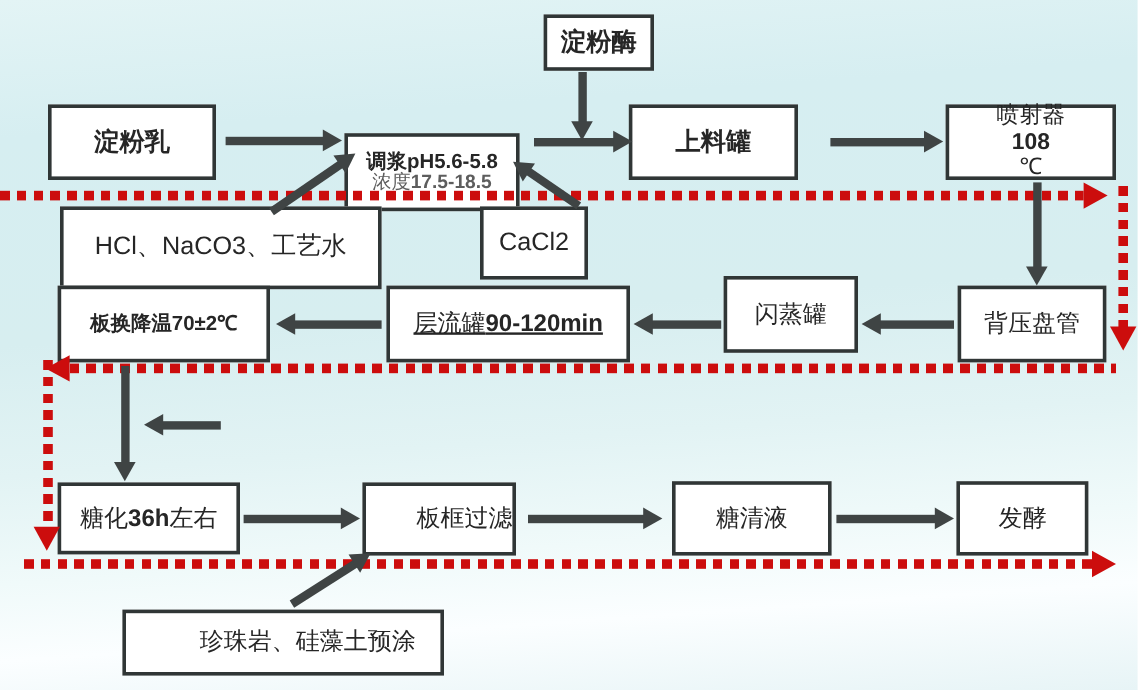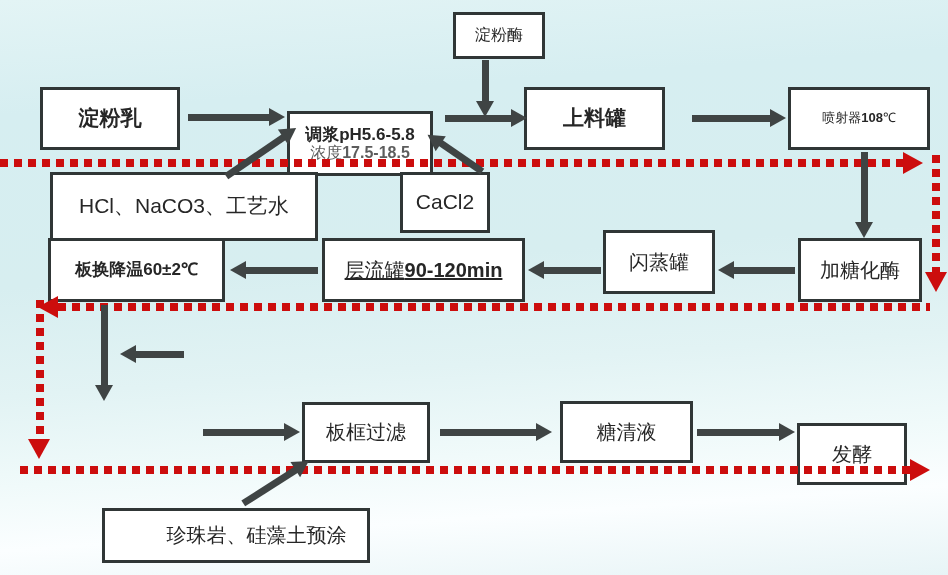--- a/index.html
+++ b/index.html
@@ -71,72 +71,77 @@
 
   <div class="box" style="left:287px;top:87px;width:146px;height:65px;font-size:17px;flex-direction:column;margin-top:24px;">
     <span>
       <span class="bold">调浆</span><span class="num">pH5.6-5.8</span>
     </span>
     <span class="sub" style="font-size:16px;">
       <span>浓度</span><span class="sans" style="font-weight:bold;">17.5-18.5</span>
     </span>
   </div>
 
-  <div class="box" style="left:453px;top:12px;width:92px;height:47px;font-size:16px;">
+  <div class="box" style="left:453px;top:12px;width:92px;height:47px;font-size:21px;font-weight:bold;">
     <span>淀粉酶</span>
   </div>
 
   <div class="box bold" style="left:524px;top:87px;width:141px;height:63px;font-size:21px;">
     <span>上料罐</span>
   </div>
 
-  <div class="box" style="left:788px;top:87px;width:142px;height:63px;font-size:13px;">
+  <div class="box" style="left:788px;top:87px;width:142px;height:63px;font-size:19px;flex-direction:column;">
     <span>喷射器</span>
       <span class="num">108</span>
       <span>℃</span>
   </div>
 
   <div class="box sans" style="left:50px;top:172px;width:268px;height:69px;font-size:21px;">
     <span>HCl、NaCO3、工艺水</span>
   </div>
 
   <div class="box sans" style="left:400px;top:172px;width:90px;height:61px;font-size:21px;">
     <span>CaCl2</span>
   </div>
 
   <div class="box bold" style="left:48px;top:238px;width:177px;height:64px;font-size:17px;">
     <span>板换降温</span>
-      <span class="num">60±2</span>
+      <span class="num">70±2</span>
       <span>℃</span>
   </div>
 
   <div class="box" style="left:322px;top:238px;width:203px;height:64px;font-size:20px;text-decoration:underline;">
     <span>层流罐</span>
       <span class="num">90-120min</span>
   </div>
 
   <div class="box" style="left:603px;top:230px;width:112px;height:64px;font-size:20px;">
     <span>闪蒸罐</span>
   </div>
 
   <div class="box" style="left:798px;top:238px;width:124px;height:64px;font-size:20px;">
-    <span>加糖化酶</span>
-  </div>
-
-
-
-  <div class="box" style="left:302px;top:402px;width:128px;height:61px;font-size:20px;">
+    <span>背压盘管</span>
+  </div>
+
+
+  <div class="box" style="left:48px;top:402px;width:152px;height:60px;font-size:20px;">
+    <span>糖化</span>
+      <span class="num">36h</span>
+      <span>左右</span>
+  </div>
+
+  <div class="box" style="left:302px;top:402px;width:128px;height:61px;font-size:20px;justify-content:flex-end;">
     <span>板框过滤</span>
   </div>
 
   <div class="box" style="left:560px;top:401px;width:133px;height:62px;font-size:20px;">
     <span>糖清液</span>
   </div>
 
-  <div class="box" style="left:797px;top:401px;width:110px;height:62px;font-size:20px;margin-top:22px;">
+  <div class="box" style="left:797px;top:401px;width:110px;height:62px;font-size:20px;">
     <span>发酵</span>
   </div>
 
   <div class="box" style="left:102px;top:508px;width:268px;height:55px;font-size:20px;padding-left:41px;">
     <span>珍珠岩、硅藻土预涂</span>
   </div>
 
   <div class="ar ar-r" style="left:188px;top:107px;width:97px;">
       <i class="sh"></i>
       <i class="hd"></i>

